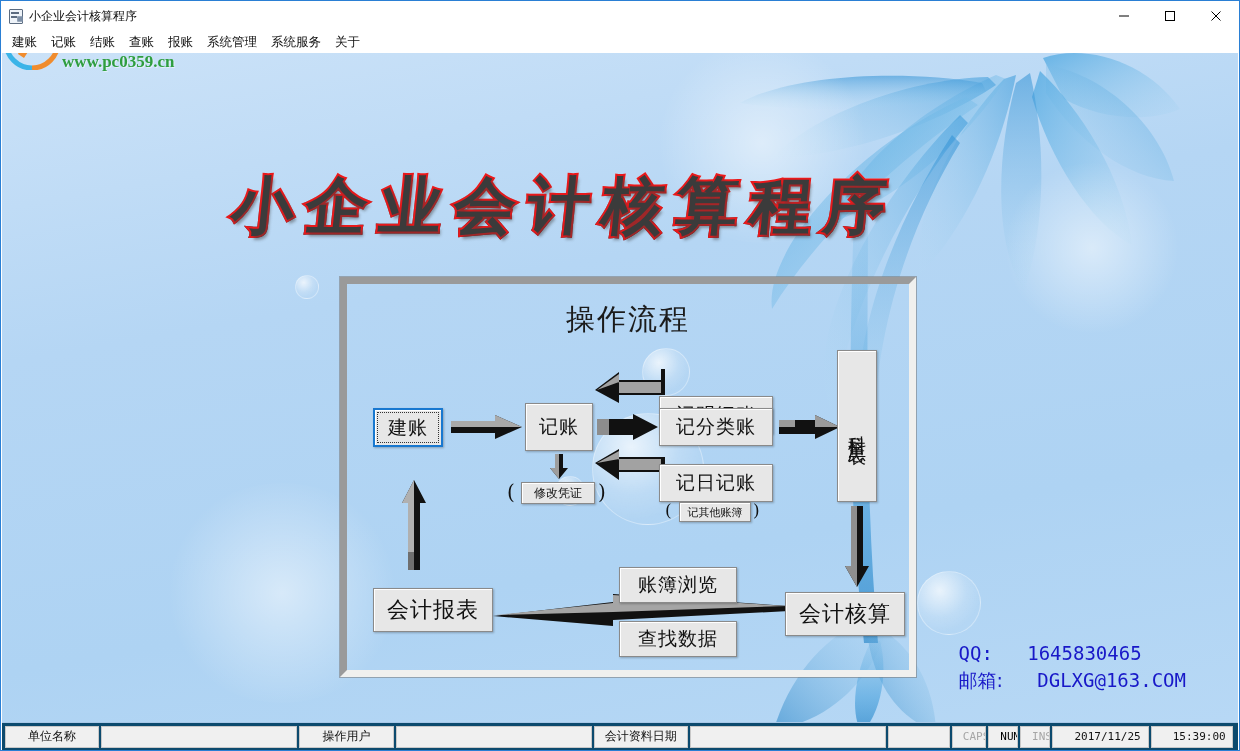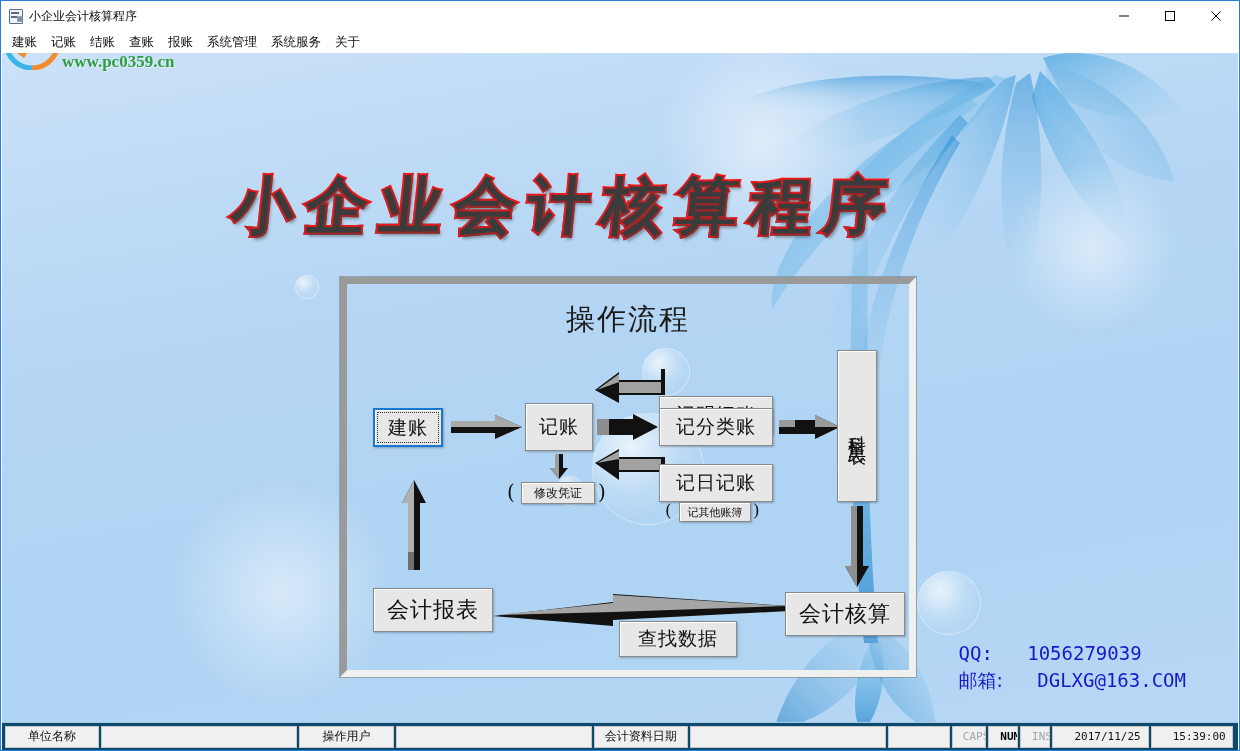--- a/index.html
+++ b/index.html
@@ -255,21 +255,21 @@
     box-sizing: border-box;
     white-space: nowrap;
     overflow: hidden;
   }
   .sb-cell.mono {
     font-family: "DejaVu Sans Mono", "Liberation Mono", monospace;
     font-size: 11px;
     padding-left: 14px;
   }
   .sb-cell.dim { color: #a6a6a6; }
-  .sb-cell.act { color: #000; font-weight: bold; }
+  .sb-cell.act { color: #000; font-weight: normal; }
 </style>
 </head>
 <body>
 
 <div id="app">
 
   <div class="titlebar">
     <div class="app-icon">
       <div class="ic-body"></div>
       <div class="ic-bar"></div>
@@ -456,32 +456,33 @@
 
         <div class="fbox" style="left:26px; top:304px; width:120px; height:44px; font-size:22px;">会计报表</div>
 
         <div class="arrow" style="left:146px; top:310px; width:296px; height:32px;">
           <svg width="296" height="32" viewBox="0 0 296 32">
             <polygon points="0,22 120,8 120,0 296,12 296,17 120,26 120,32" fill="#111"></polygon>
             <polygon points="2,21 120,9 120,1 294,12 120,18" fill="#a5a5a5"></polygon>
           </svg>
         </div>
 
+        <div class="fbox" style="left:272px; top:283px; width:118px; height:36px; font-size:19px;">账簿浏览</div>
         <div class="fbox" style="left:272px; top:337px; width:118px; height:36px; font-size:19px;">查找数据</div>
 
         <div class="fbox" style="left:438px; top:308px; width:120px; height:44px; font-size:22px;">会计核算</div>
 
       </div>
     </div>
 
     <div class="contact">
       <span class="row">
         <span>QQ:</span>
         &nbsp;
-        <span>1056279039</span>
+        <span>1645830465</span>
       </span>
       <span class="row">
         <span class="lbl-cn">邮箱:</span>
         &nbsp;
         <span>DGLXG@163.COM</span>
       </span>
     </div>
 
     <div class="watermark">
       <div class="wm-logo">

